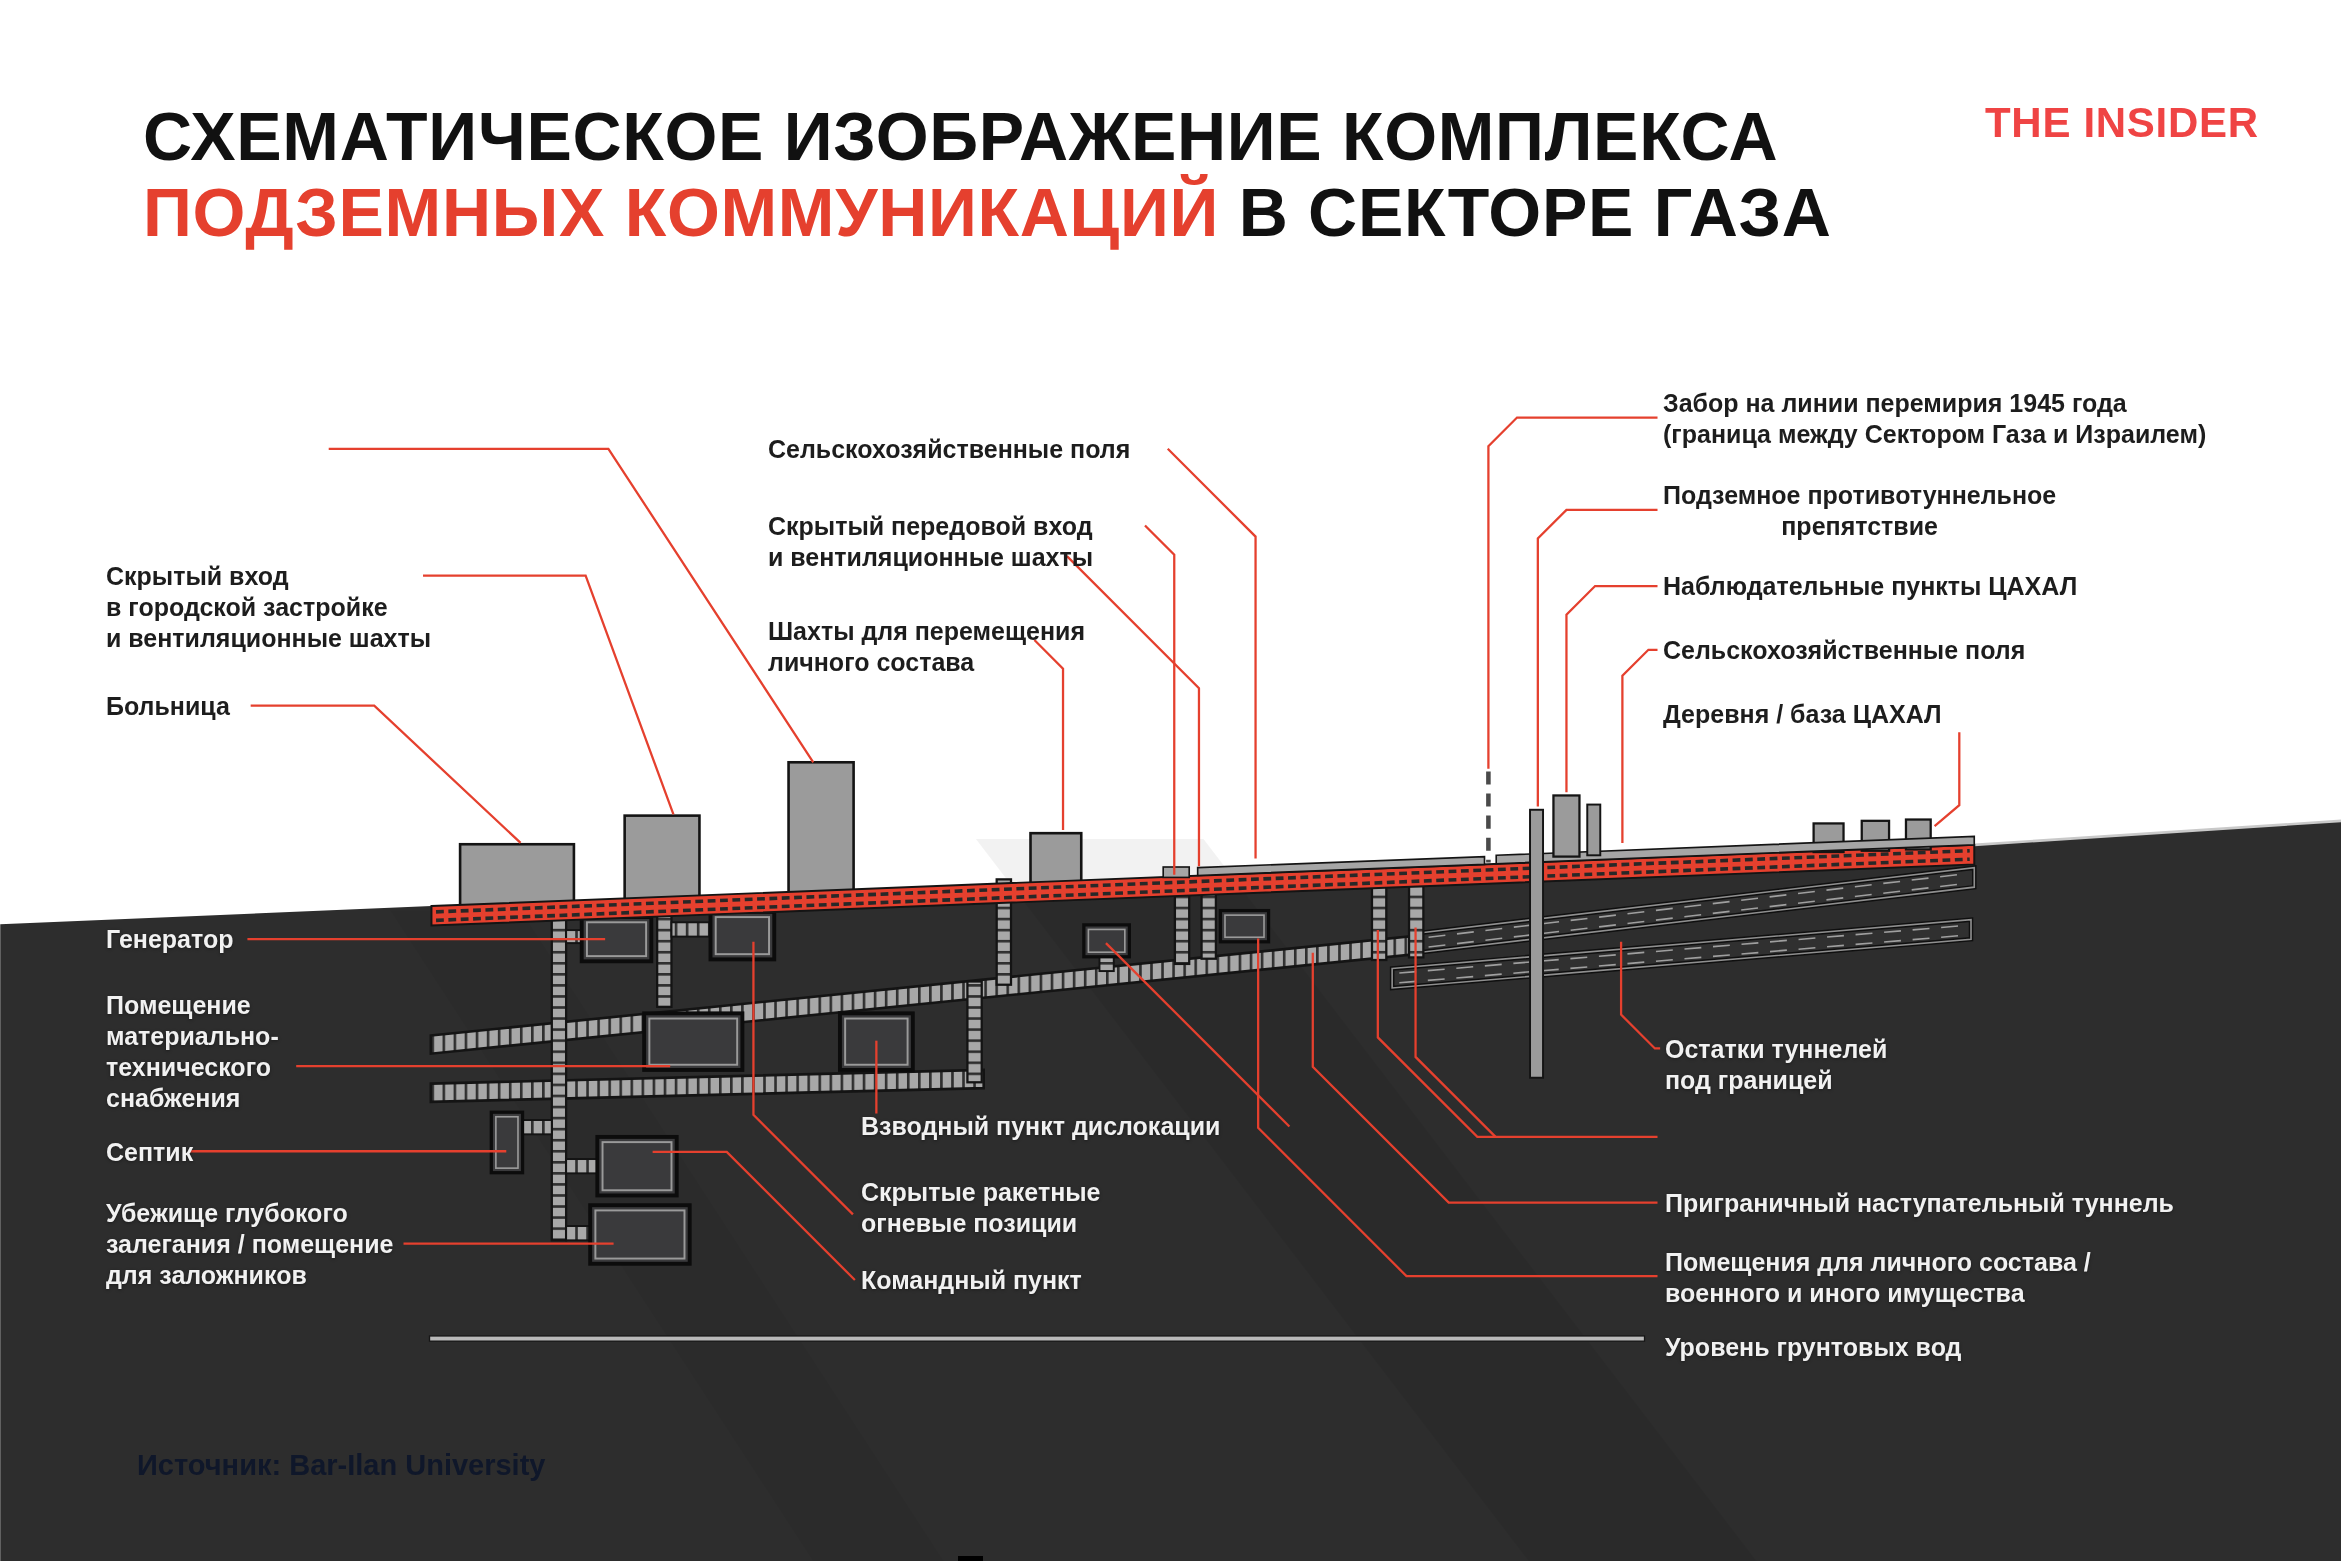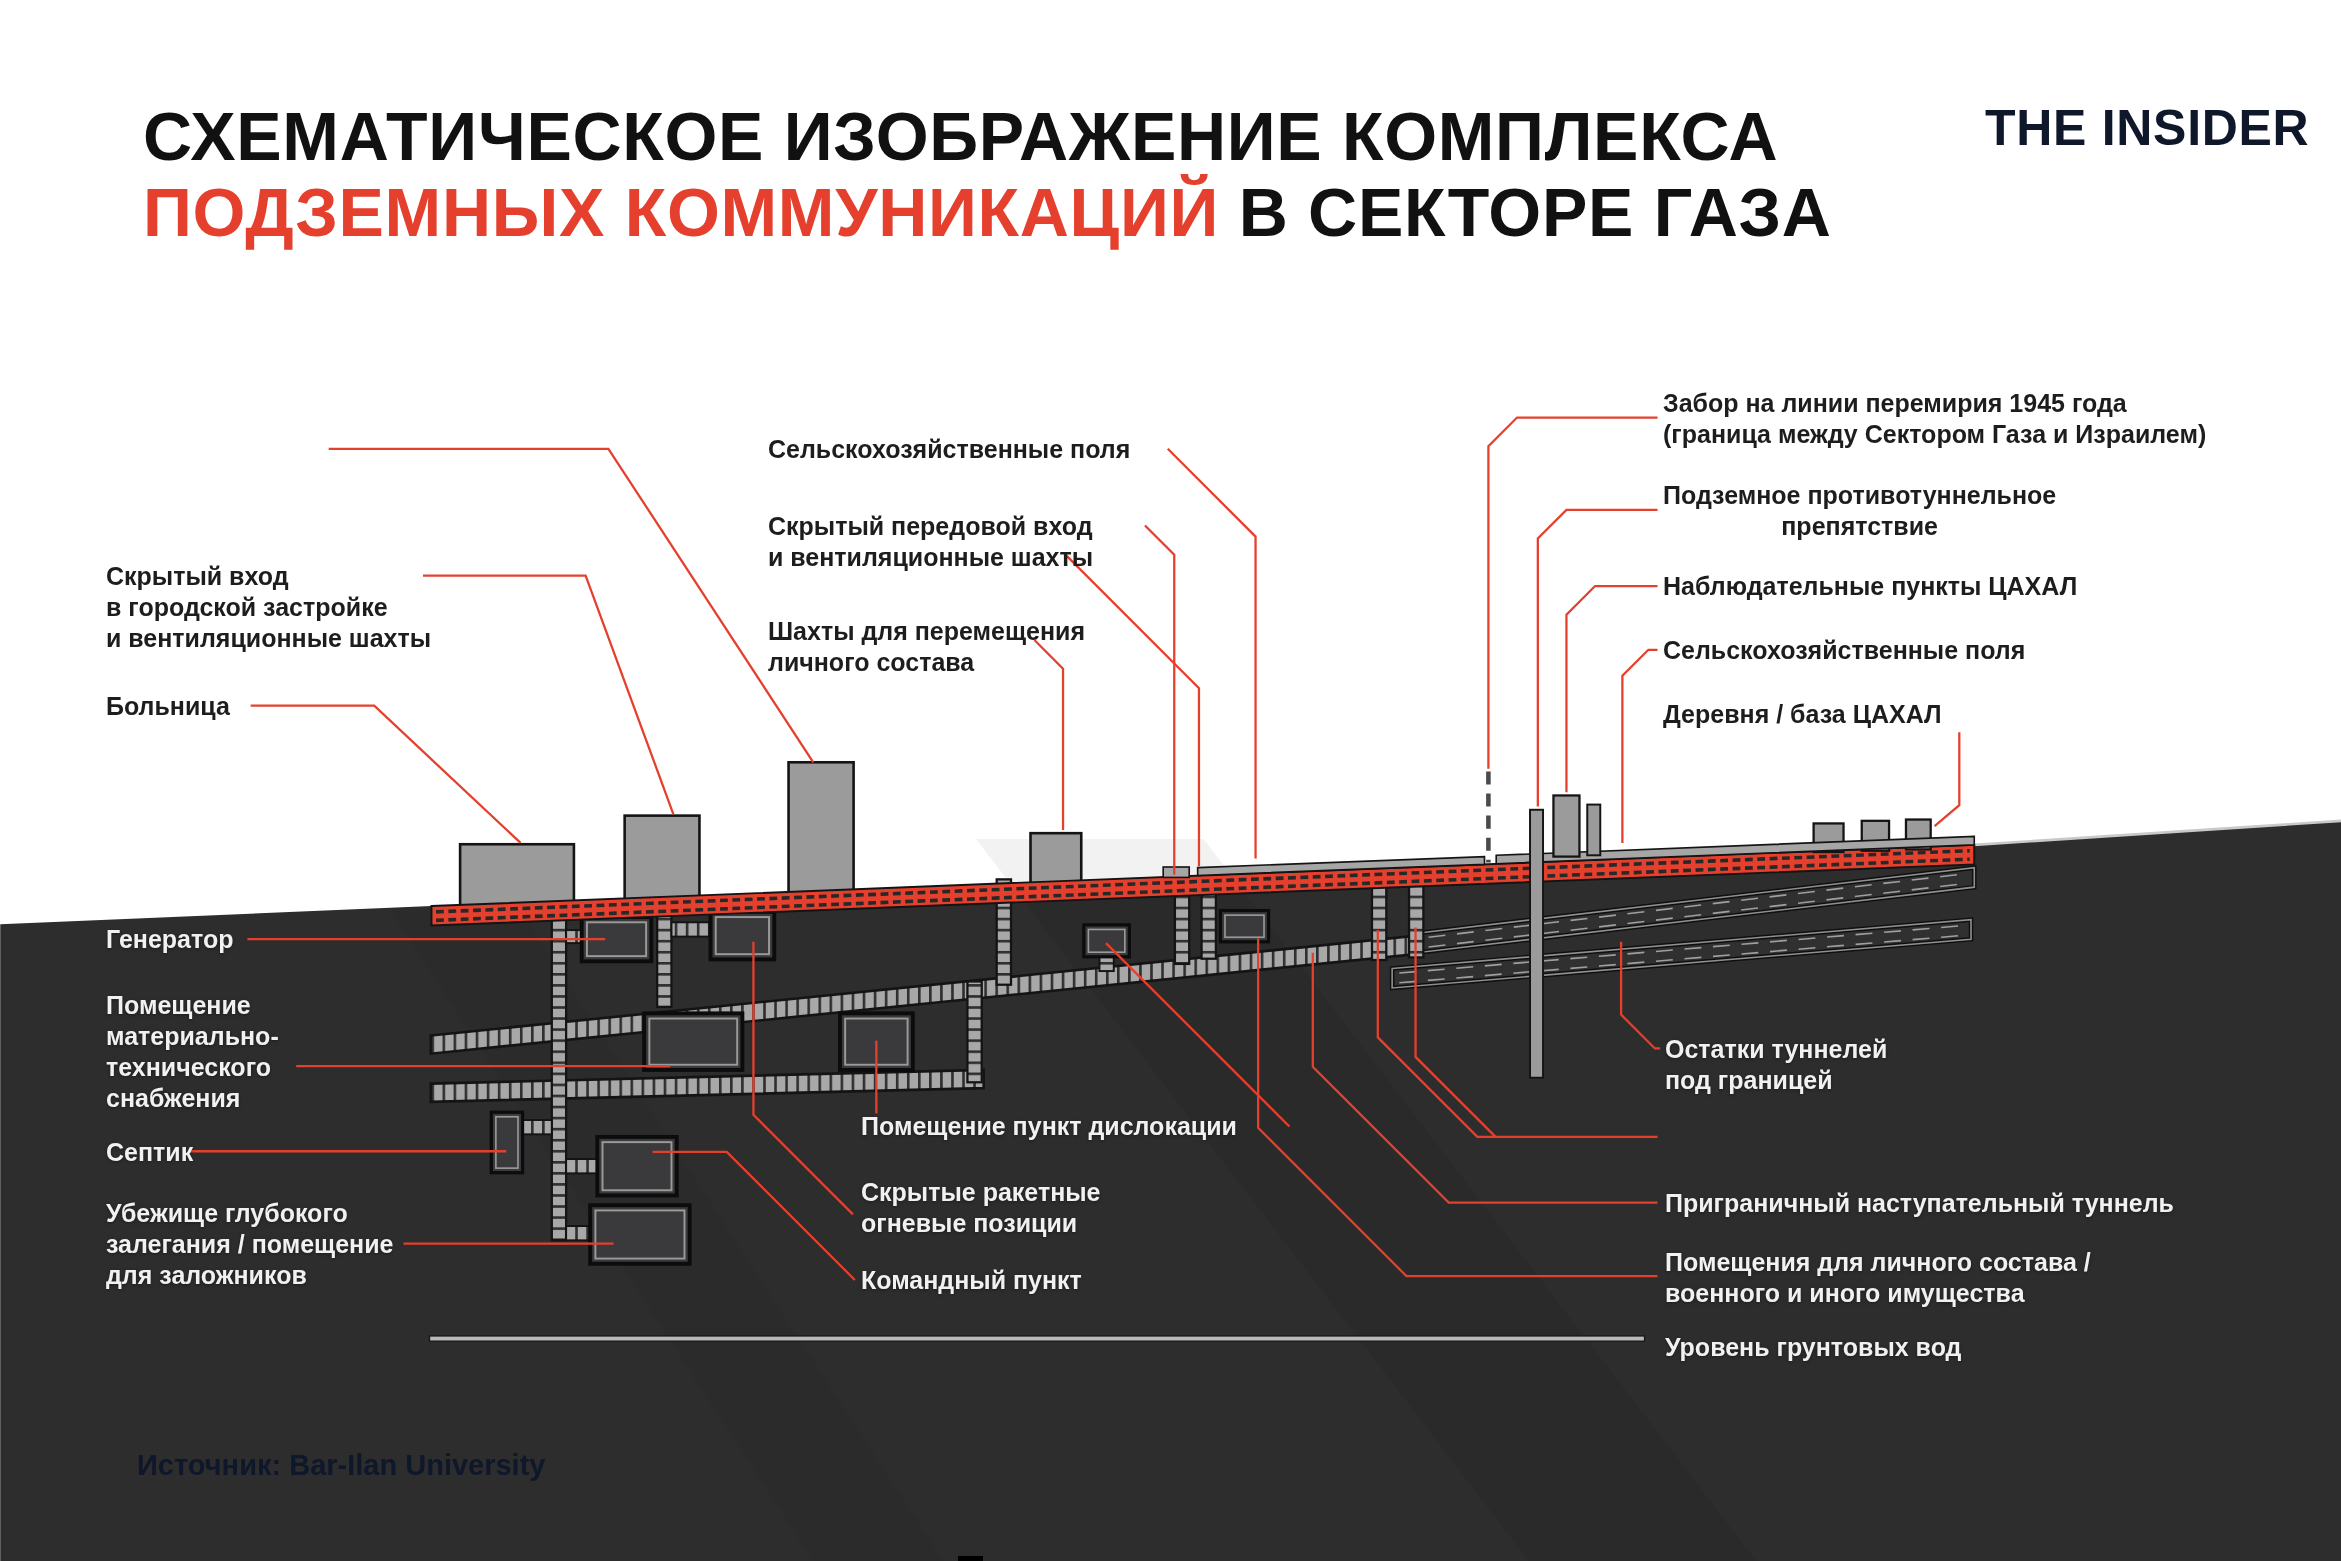--- a/index.html
+++ b/index.html
@@ -2,22 +2,22 @@
 <html style="font-size:10.4px"><head>
 <meta charset="utf-8">
 <style>
   html,body{margin:0;padding:0;background:#ffffff;}
   #canvas{position:relative;width:2342px;height:1561px;overflow:hidden;background:#ffffff;
           font-family:"Liberation Sans","DejaVu Sans",sans-serif;}
   #diagram{position:absolute;left:0;top:0;}
   .title{position:absolute;left:143px;font-weight:bold;font-size:68px;line-height:77px;
          letter-spacing:0.7px;color:#111111;white-space:nowrap;}
   .title .red{color:#e5402e;}
-  .logo{position:absolute;left:1985px;top:99px;font-weight:bold;font-size:50px;
-        letter-spacing:0.7px;color:#0f172a;white-space:nowrap;}
+  .logo{position:absolute;left:1985px;top:99px;font-weight:bold;font-size:42px;
+        letter-spacing:0.7px;color:#ef4444;white-space:nowrap;}
   .lbl{position:absolute;font-weight:bold;font-size:25px;line-height:31px;white-space:nowrap;}
   .lbl span{display:block;}
   .lbl.dark{color:#1d1d1d;}
   .lbl.light{color:#f1f1f1;text-shadow:0 1.3px 3.3px rgba(0,0,0,.4);}
   .source{position:absolute;left:137px;top:1449px;font-size:29px;font-weight:bold;color:#0f172a;}
   .edge-mark{position:absolute;left:958px;top:1556px;width:25px;height:5.2px;background:#000;}
 </style>
 </head>
 <body>
 
@@ -218,21 +218,21 @@
 </div>
 <div class="lbl light" style="left:106px;top:1137px;">
   <span>Септик</span>
 </div>
 <div class="lbl light" style="left:106px;top:1198px;">
   <span>Убежище глубокого</span>
       <span>залегания / помещение</span>
       <span>для заложников</span>
 </div>
 <div class="lbl light" style="left:861px;top:1111px;">
-  <span>Помещение пункт дислокации</span>
+  <span>Взводный пункт дислокации</span>
 </div>
 <div class="lbl light" style="left:861px;top:1177px;">
   <span>Скрытые ракетные</span>
       <span>огневые позиции</span>
 </div>
 <div class="lbl light" style="left:861px;top:1265px;">
   <span>Командный пункт</span>
 </div>
 <div class="lbl light" style="left:1665px;top:1034px;">
   <span>Остатки туннелей</span>

